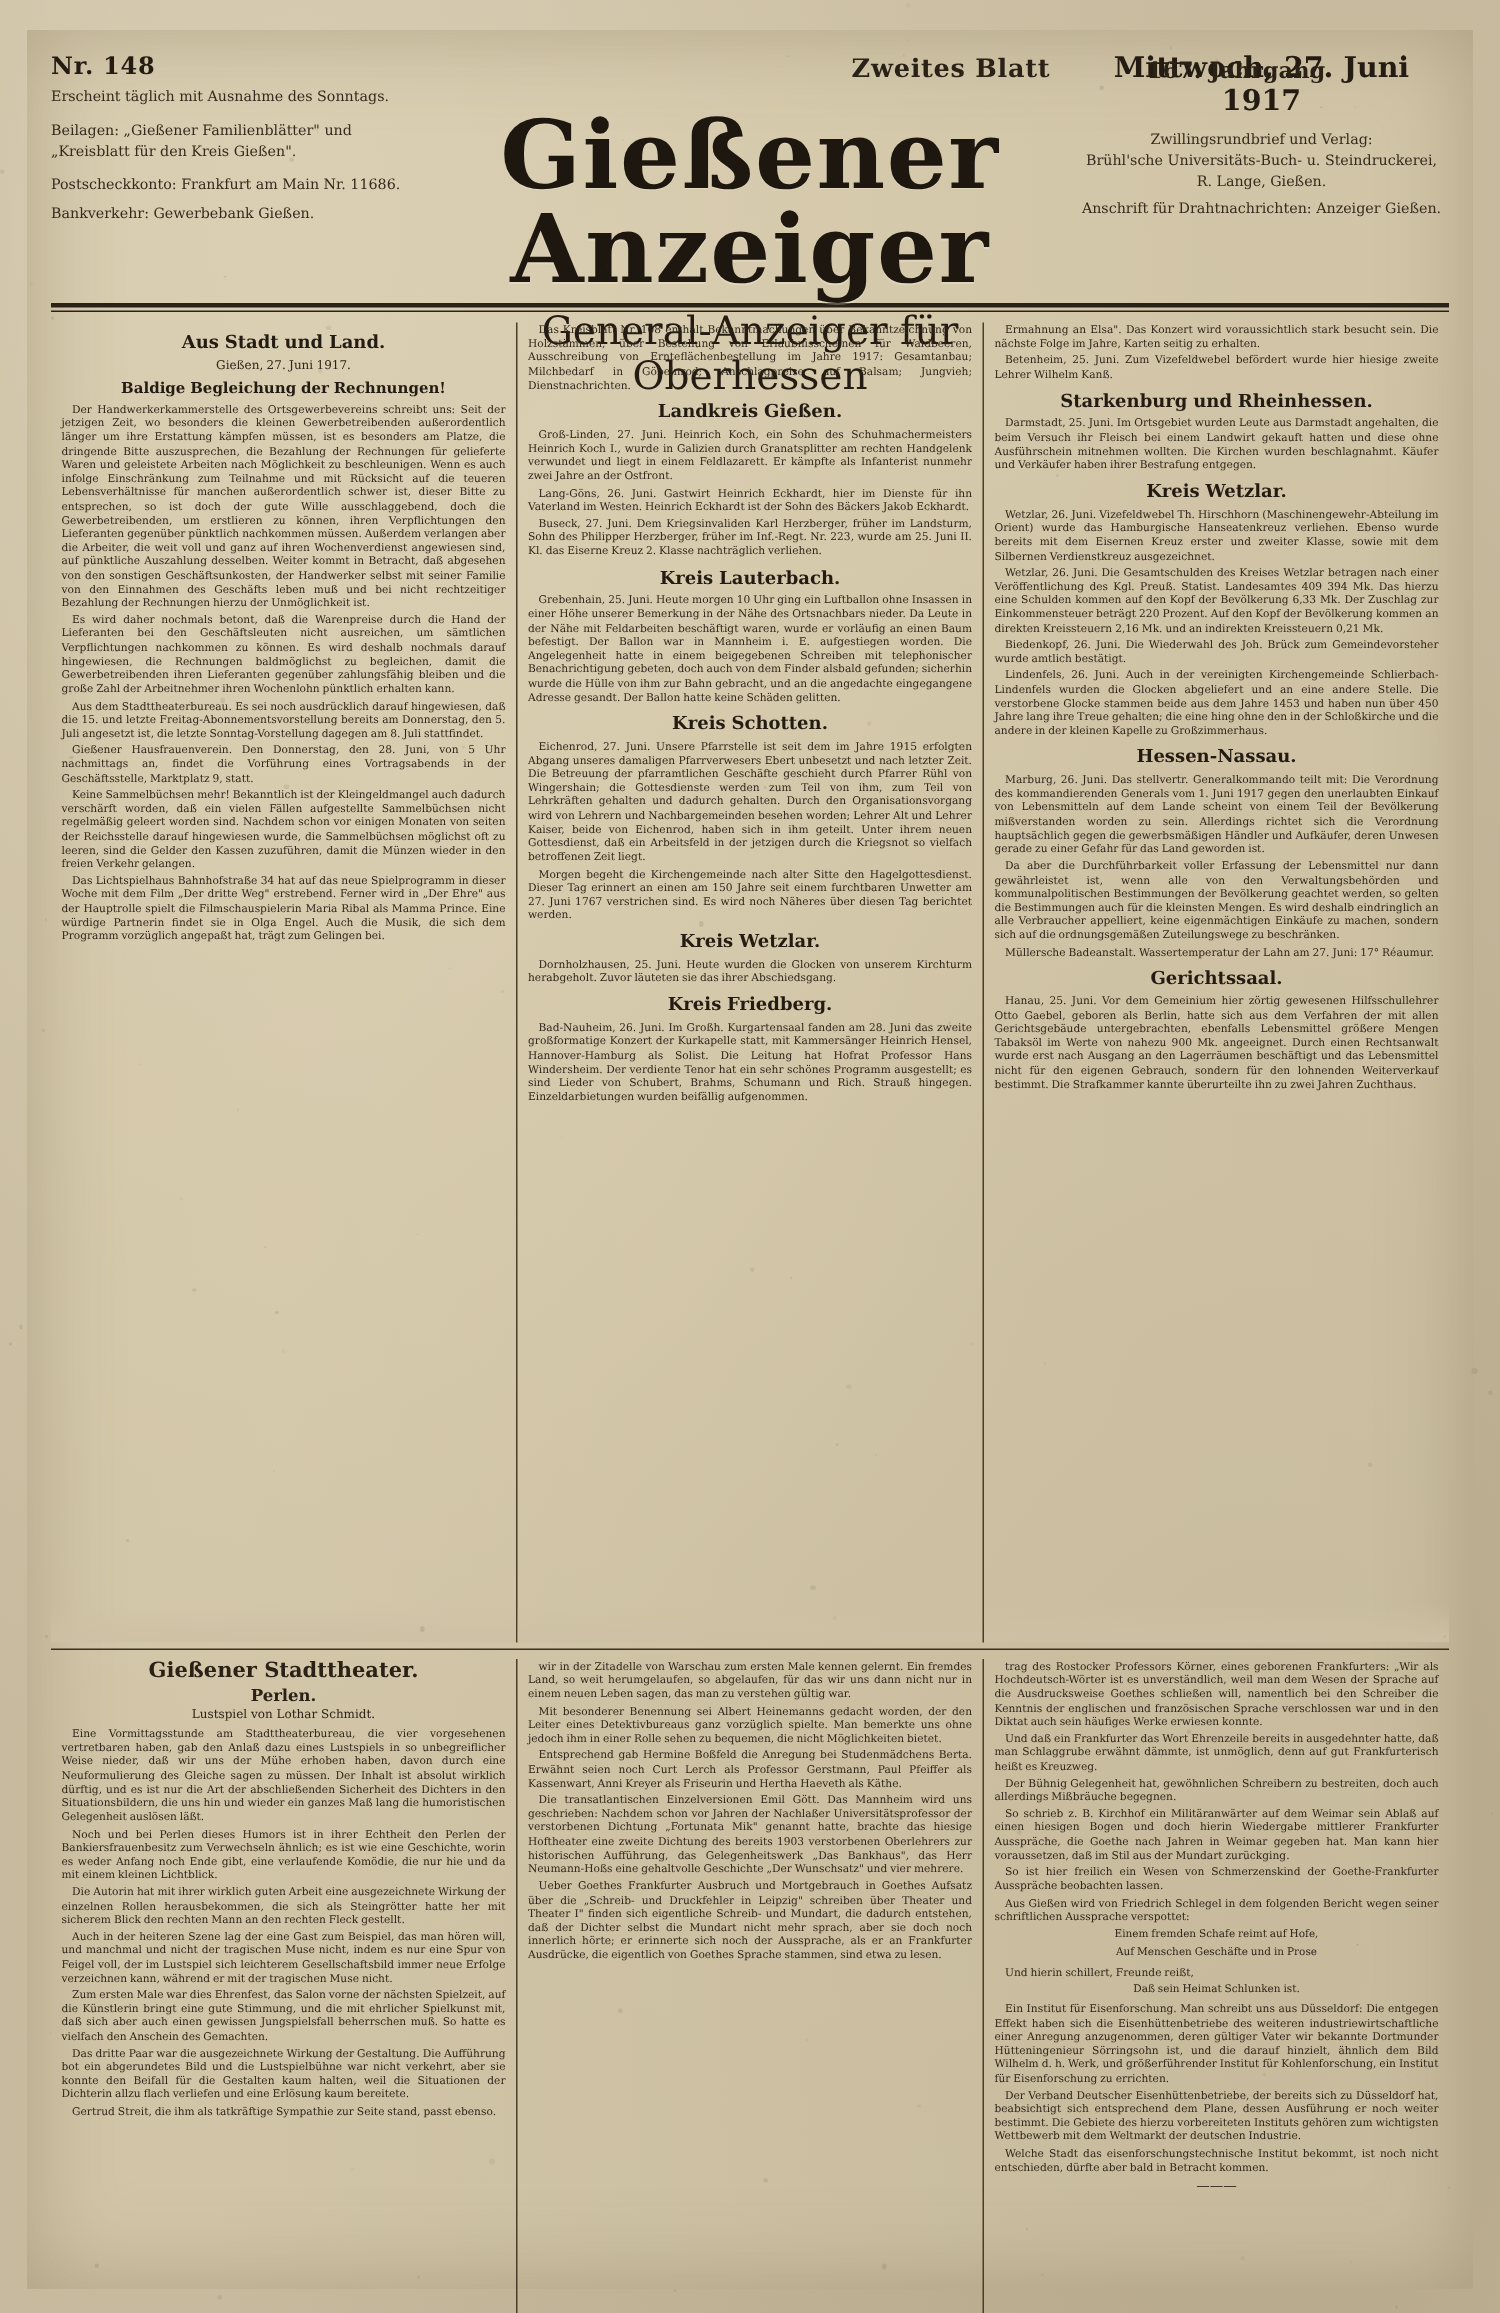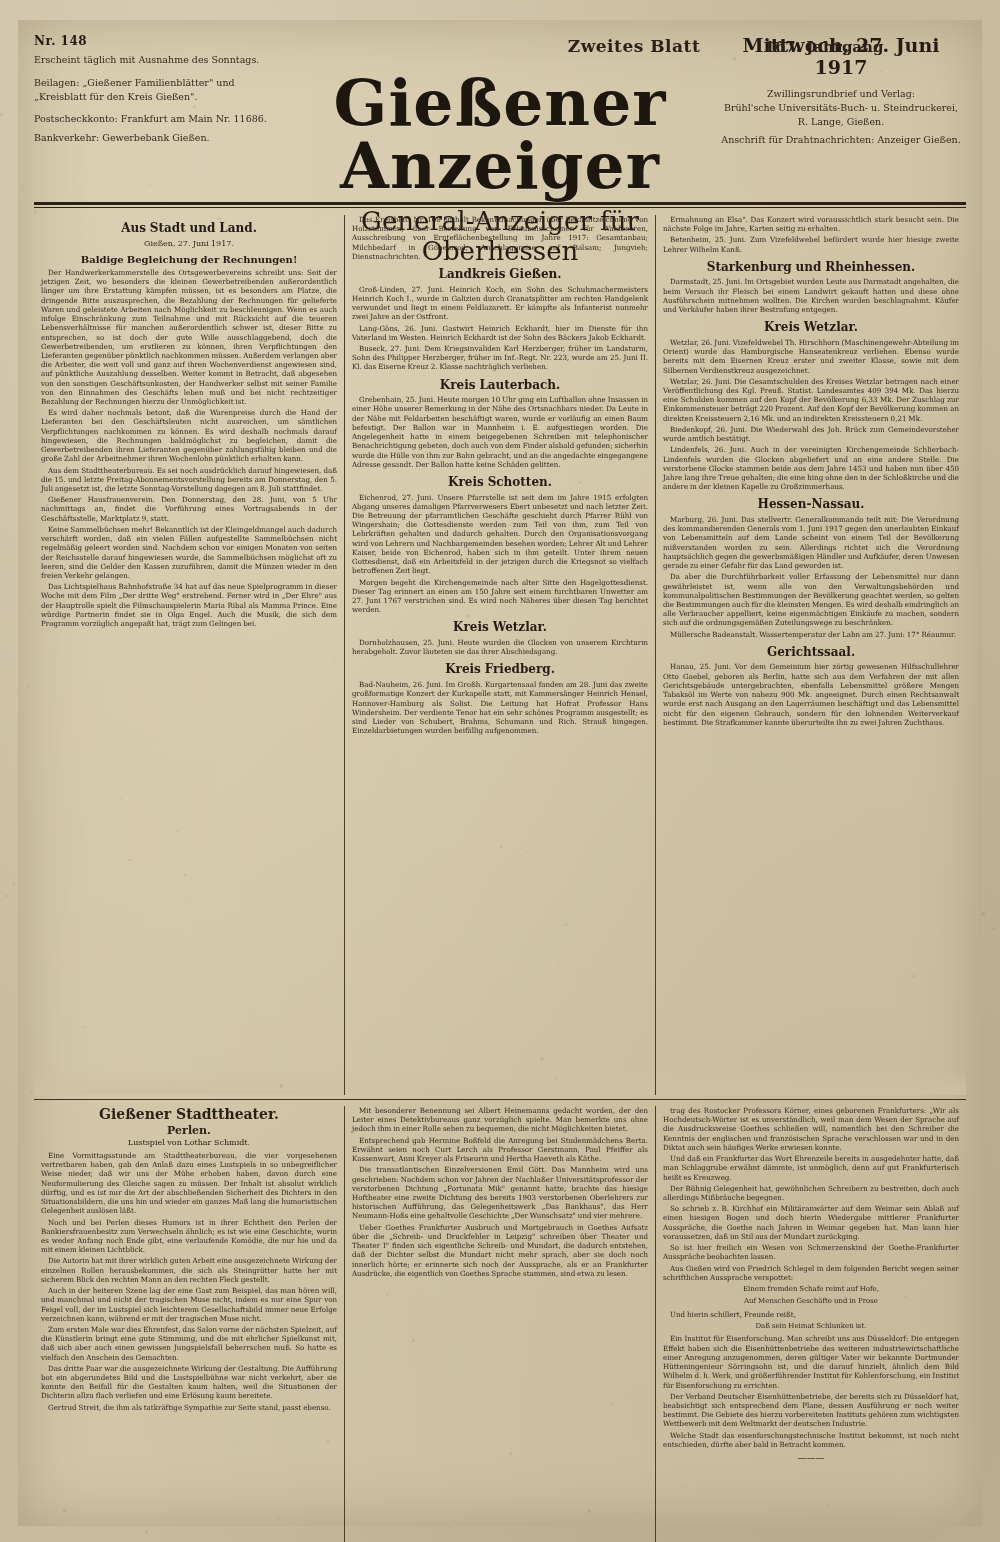--- a/index.html
+++ b/index.html
@@ -63,21 +63,21 @@
     text-align: center;
   }
   .mh-center {
     position: absolute;
     left: 250px;
     right: 250px;
     top: 0;
     text-align: center;
   }
   .issue-no {
-    font-size: 12px;
+    font-size: 16px;
     font-weight: bold;
     letter-spacing: 0.5px;
     color: #241c13;
   }
   .date-line {
     font-size: 19px;
     font-weight: bold;
     color: #241c13;
   }
   .tiny {
@@ -355,20 +355,21 @@
             <p>Die Autorin hat mit ihrer wirklich guten Arbeit eine ausgezeichnete Wirkung der einzelnen Rollen herausbekommen, die sich als Steingrötter hatte her mit sicherem Blick den rechten Mann an den rechten Fleck gestellt.</p>
             <p>Auch in der heiteren Szene lag der eine Gast zum Beispiel, das man hören will, und manchmal und nicht der tragischen Muse nicht, indem es nur eine Spur von Feigel voll, der im Lustspiel sich leichterem Gesellschaftsbild immer neue Erfolge verzeichnen kann, während er mit der tragischen Muse nicht.</p>
             <p>Zum ersten Male war dies Ehrenfest, das Salon vorne der nächsten Spielzeit, auf die Künstlerin bringt eine gute Stimmung, und die mit ehrlicher Spielkunst mit, daß sich aber auch einen gewissen Jungspielsfall beherrschen muß. So hatte es vielfach den Anschein des Gemachten.</p>
             <p>Das dritte Paar war die ausgezeichnete Wirkung der Gestaltung. Die Aufführung bot ein abgerundetes Bild und die Lustspielbühne war nicht verkehrt, aber sie konnte den Beifall für die Gestalten kaum halten, weil die Situationen der Dichterin allzu flach verliefen und eine Erlösung kaum bereitete.</p>
             <p>Gertrud Streit, die ihm als tatkräftige Sympathie zur Seite stand, passt ebenso.</p>
           </div>
       </div>
 
       <div class="lcol">
         <div class="ctext" id="l2">
+            <p>wir in der Zitadelle von Warschau zum ersten Male kennen gelernt. Ein fremdes Land, so weit herumgelaufen, so abgelaufen, für das wir uns dann nicht nur in einem neuen Leben sagen, das man zu verstehen gültig war.</p>
             <p>Mit besonderer Benennung sei Albert Heinemanns gedacht worden, der den Leiter eines Detektivbureaus ganz vorzüglich spielte. Man bemerkte uns ohne jedoch ihm in einer Rolle sehen zu bequemen, die nicht Möglichkeiten bietet.</p>
             <p>Entsprechend gab Hermine Boßfeld die Anregung bei Studenmädchens Berta. Erwähnt seien noch Curt Lerch als Professor Gerstmann, Paul Pfeiffer als Kassenwart, Anni Kreyer als Friseurin und Hertha Haeveth als Käthe.</p>
             <p>Die transatlantischen Einzelversionen Emil Gött. Das Mannheim wird uns geschrieben: Nachdem schon vor Jahren der Nachlaßer Universitätsprofessor der verstorbenen Dichtung „Fortunata Mik" genannt hatte, brachte das hiesige Hoftheater eine zweite Dichtung des bereits 1903 verstorbenen Oberlehrers zur historischen Aufführung, das Gelegenheitswerk „Das Bankhaus", das Herr Neumann-Hoßs eine gehaltvolle Geschichte „Der Wunschsatz" und vier mehrere.</p>
             <p>Ueber Goethes Frankfurter Ausbruch und Mortgebrauch in Goethes Aufsatz über die „Schreib- und Druckfehler in Leipzig" schreiben über Theater und Theater I" finden sich eigentliche Schreib- und Mundart, die dadurch entstehen, daß der Dichter selbst die Mundart nicht mehr sprach, aber sie doch noch innerlich hörte; er erinnerte sich noch der Aussprache, als er an Frankfurter Ausdrücke, die eigentlich von Goethes Sprache stammen, sind etwa zu lesen.</p>
           </div>
       </div>
 
       <div class="lcol">
         <div class="ctext" id="l3">
             <p>trag des Rostocker Professors Körner, eines geborenen Frankfurters: „Wir als Hochdeutsch-Wörter ist es unverständlich, weil man dem Wesen der Sprache auf die Ausdrucksweise Goethes schließen will, namentlich bei den Schreiber die Kenntnis der englischen und französischen Sprache verschlossen war und in den Diktat auch sein häufiges Werke erwiesen konnte.</p>

